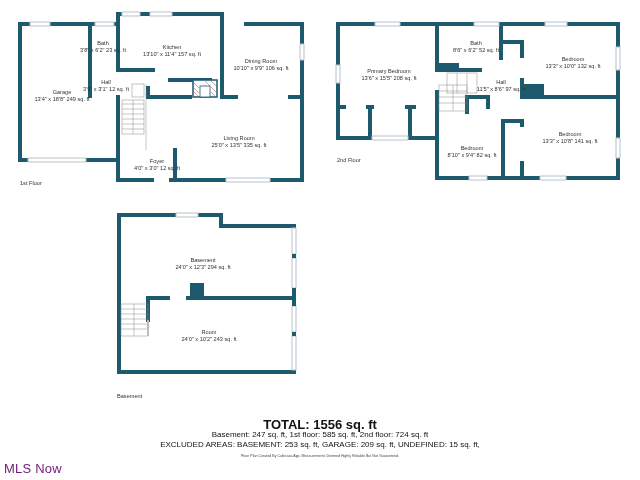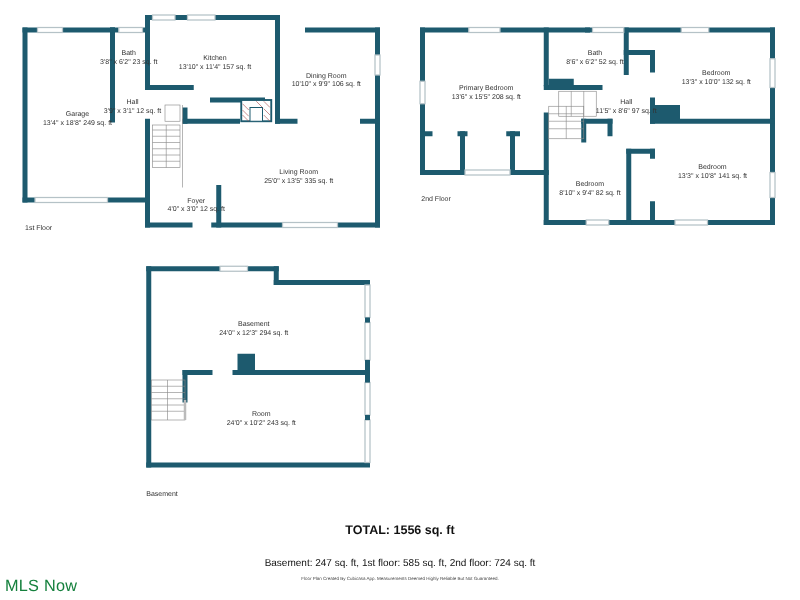--- a/index.html
+++ b/index.html
@@ -4,24 +4,24 @@
 <style>
   html, body { margin:0; padding:0; background:#ffffff; }
   body { width:640px; height:480px; position:relative; overflow:hidden; font-family:"Liberation Sans", sans-serif; }
   .stage { position:absolute; left:0; top:0; width:640px; height:480px; }
   svg.plan { position:absolute; left:0; top:0; }
   .lbl { position:absolute; text-align:center; color:#333; font-size:5.6px; line-height:7px; white-space:nowrap; transform:translateX(-50%); }
   .lbl .nm { display:block; }
   .lbl .dim { display:block; }
   .floor-label { position:absolute; font-size:5.6px; color:#333; }
   .summary { position:absolute; left:0; width:640px; top:420px; text-align:center; color:#111; }
-  .summary .total { font-weight:bold; font-size:10px; line-height:10px; }
-  .summary .line { font-size:8px; line-height:9.5px;margin-top:16px; }
+  .summary .total { font-weight:bold; font-size:13px; line-height:10px; }
+  .summary .line { font-size:8px; line-height:9.5px; }
   .summary .note { font-size:3.6px; margin-top:5px; color:#444; }
-  .watermark { position:absolute; left:4px; top:461px; font-size:13px; color:#15803d; letter-spacing:0.2px; }
+  .watermark { position:absolute; left:4px; top:461px; font-size:13px; color:#701a75; letter-spacing:0.2px; }
 </style>
 </head>
 <body>
 
 <div class="stage">
 
   <svg class="plan" width="640" height="480" viewBox="0 0 640 480">
     <g fill="none" stroke="#1d5a6e" stroke-width="4" stroke-linecap="square">
 
       <path d="M20 24 L90 24"></path>
@@ -261,17 +261,18 @@
   </div>
   <div class="lbl" style="left:209px; top:329px;">
     <span class="nm">Room</span>
     <span class="dim">24'0" x 10'2" 243 sq. ft</span>
   </div>
   <div class="floor-label" style="left:117px; top:393px;">Basement</div>
 
   <div class="summary">
     <div class="total">TOTAL: 1556 sq. ft</div>
     <div class="line">Basement: 247 sq. ft, 1st floor: 585 sq. ft, 2nd floor: 724 sq. ft</div>
+    <div class="line">EXCLUDED AREAS: BASEMENT: 253 sq. ft, GARAGE: 209 sq. ft, UNDEFINED: 15 sq. ft,</div>
     <div class="note">Floor Plan Created By Cubicasa App. Measurements Deemed Highly Reliable But Not Guaranteed.</div>
   </div>
 
   <div class="watermark">MLS Now</div>
 </div>
 
 </body></html>

